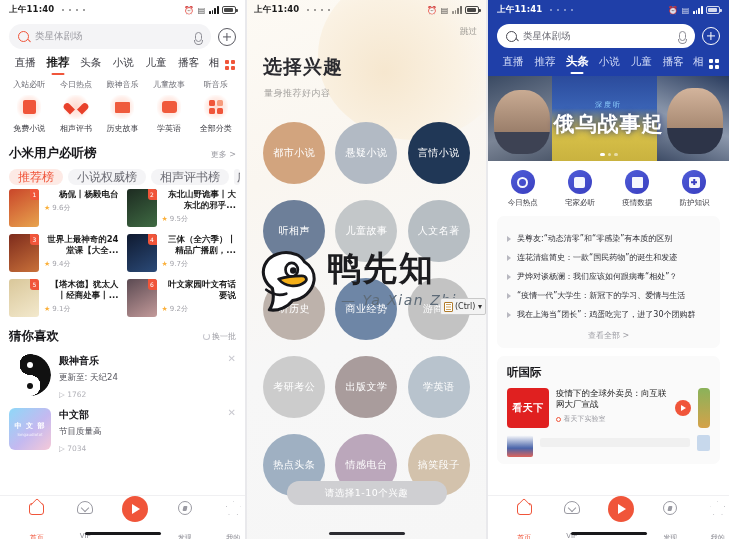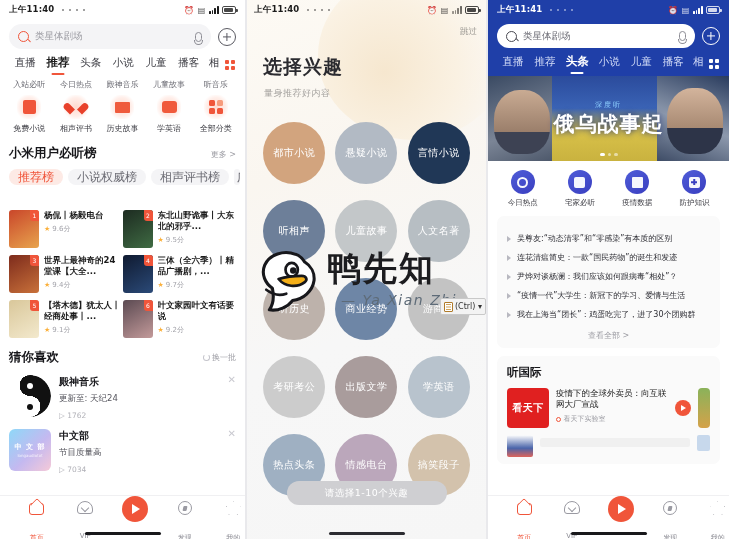--- a/index.html
+++ b/index.html
@@ -82,21 +82,21 @@
   .sec { padding:9px 9px 0; }
   .sec-hd { display:flex; align-items:baseline; }
   .sec-ti { font-size:12.5px; font-weight:700; color:#17171b; flex:1; }
   .sec-more { font-size:8px; color:#9c9ca3; }
   .chips { display:flex; gap:5px; margin-top:7px; }
   .chip { height:16px; border-radius:8px; background:#f4f4f6; font-size:12px; color:#6b6b73;
           display:flex; align-items:center; padding:0 9px; white-space:nowrap; }
   .chip.on { background:#fdeae5; color:#f0553a; }
   .chip.edge { padding:0 3px; overflow:hidden; width:10px; }
 
-  .rank { display:flex; margin-top:25px; }
+  .rank { display:flex; gap:8px; margin-top:4px;text-align:right; }
   .rcol { flex:1; display:flex; flex-direction:column; gap:7px; }
   .ritem { display:flex; gap:5px; }
   .rcov { width:30px;height:38px;border-radius:3px;flex:none;position:relative;overflow:hidden; }
   .rcov .bd { position:absolute;right:0;top:0;width:9px;height:11px;background:#f0553a;color:#fff;
               font-size:6px;display:flex;align-items:center;justify-content:center;border-radius:0 0 0 3px;}
   .rmeta { flex:1; min-width:0; }
   .rname { font-size:8.5px; line-height:1.28; color:#1b1b1b; font-weight:600; display:-webkit-box; -webkit-line-clamp:2; -webkit-box-orient:vertical; overflow:hidden; }
   .rscore { font-size:7px; color:#a3a3aa; margin-top:3px; display:flex; align-items:center; gap:2px; }
   .star { color:#fbb03b; font-size:7px; }
 

